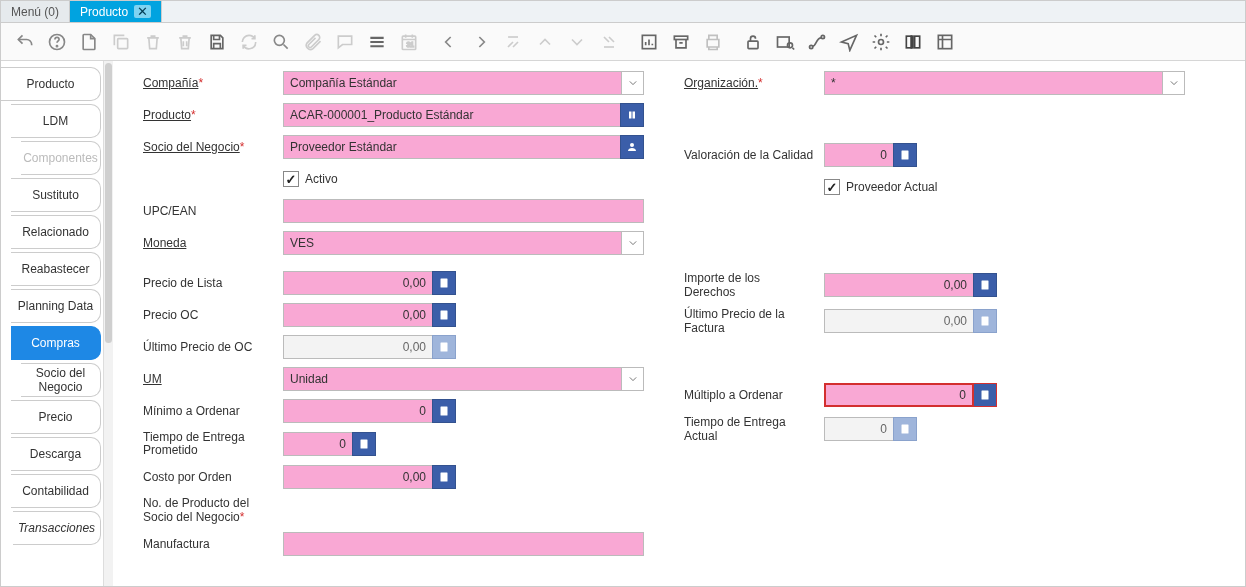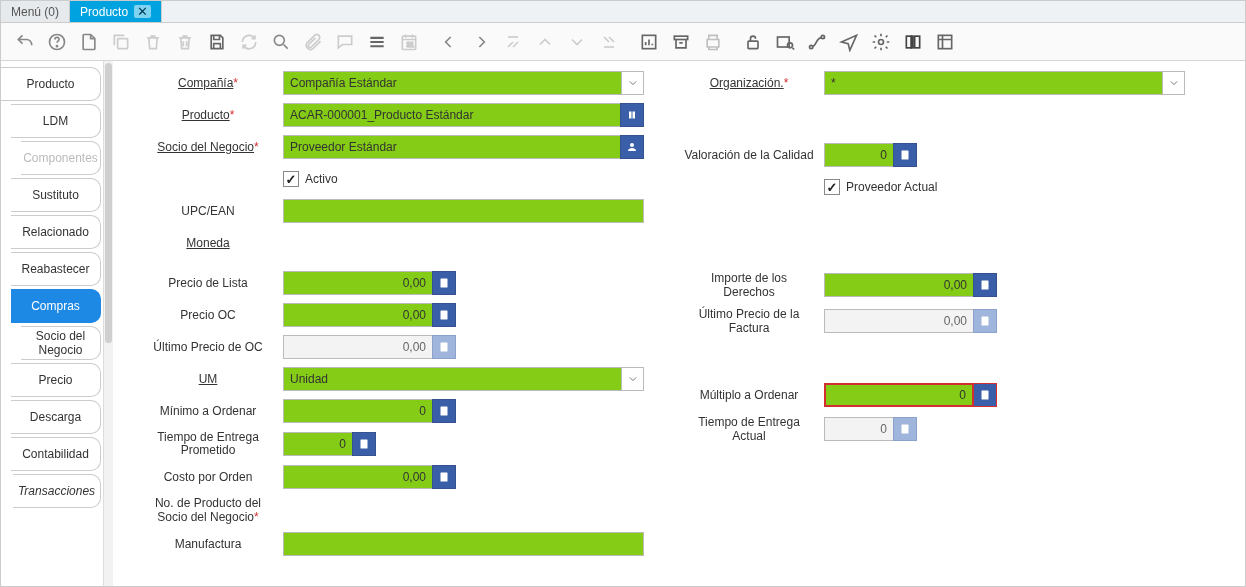--- a/index.html
+++ b/index.html
@@ -18,25 +18,25 @@
   .st { border:1px solid #ccc; border-left:none; border-radius:0 10px 10px 0; background:#fff; margin-bottom:3px; height:34px; display:flex; align-items:center; justify-content:center; text-align:center; font-size:12px; color:#333; cursor:pointer; padding:0 4px;}
   .st.active { background:#1e88e5; color:#fff; border-color:#1e88e5;}
   .st.disabled { color:#bbb; }
   .st.italic { font-style:italic; }
   .vscroll { position:absolute; right:0; top:0; bottom:0; width:10px; background:#f2f2f2; border-left:1px solid #ddd;}
   .vscroll .thumb { position:absolute; left:1px; right:1px; top:2px; height:280px; background:#cfcfcf; border-radius:4px;}
   .form { flex:1; padding:10px 40px 10px 10px; overflow:hidden;}
   .row { display:flex; }
   .col { width:50%; padding:0 20px;}
   .field { display:flex; align-items:center; margin-bottom:8px; min-height:24px;}
-  .label { width:140px; text-align:center; padding-right:10px; font-size:12px;}
+  .label { width:140px; text-align:left; padding-right:10px; font-size:12px;}
   .label .u { text-decoration:underline;}
   .req { color:#d32f2f; }
   .ctrl { flex:1; display:flex; align-items:center;}
-  .input { height:24px; border:1px solid #bbb; padding:2px 6px; font-size:12px; color:#333; background:#84cc16;}
+  .input { height:24px; border:1px solid #bbb; padding:2px 6px; font-size:12px; color:#333; background:#f9a8d4;}
   .input.num { text-align:right; }
   .input.w-full { flex:1; }
   .btn-a { width:24px; height:24px; background:#3b5ea9; border:1px solid #33528f; display:flex; align-items:center; justify-content:center; cursor:pointer; margin-left:-1px;}
   .btn-a.light { background:#9fb5db; border-color:#8aa2cc;}
   .btn-a svg { width:12px; height:12px; fill:#fff; }
   .dd { width:22px; height:24px; border:1px solid #bbb; border-left:none; background:#fff; display:flex; align-items:center; justify-content:center; cursor:pointer;}
   .dd svg { width:8px; height:8px; }
   .checkbox { display:flex; align-items:center; gap:6px; }
   .cb { width:16px; height:16px; border:1px solid #888; background:#fff; display:flex; align-items:center; justify-content:center;}
   .cb.checked::after { content:"✓"; font-size:13px; font-weight:bold; color:#222; line-height:1;}
@@ -238,20 +238,21 @@
 
 <div class="content">
   <div class="sidetabs">
     <div class="sidetabs-inner">
       <div class="st">Producto</div>
       <div class="st" style="margin-left:10px">LDM</div>
       <div class="st disabled" style="margin-left:20px">Componentes</div>
       <div class="st" style="margin-left:10px">Sustituto</div>
       <div class="st" style="margin-left:10px">Relacionado</div>
       <div class="st" style="margin-left:10px">Reabastecer</div>
+      <div class="st" style="margin-left:10px">Planning Data</div>
       <div class="st active" style="margin-left:10px">Compras</div>
       <div class="st" style="margin-left:20px">Socio del Negocio</div>
       <div class="st" style="margin-left:10px">Precio</div>
       <div class="st" style="margin-left:10px">Descarga</div>
       <div class="st" style="margin-left:10px">Contabilidad</div>
       <div class="st italic" style="margin-left:12px">Transacciones</div>
     </div>
     <div class="vscroll">
         <div class="thumb"></div>
       </div>
@@ -304,20 +305,28 @@
           </div>
         </div>
         <div class="field">
           <div class="label"><span>UPC/EAN</span></div>
           <div class="ctrl">
               <input class="input w-full" value="" style="">
             </div>
         </div>
         <div class="field">
           <div class="label"><span class="u">Moneda</span></div>
+          <div class="ctrl dd-input-wrap">
+            <input class="input w-full" value="VES" style="">
+            <div class="dd">
+                <svg viewBox="0 0 10 10">
+                  <path d="M1 3l4 4 4-4" stroke="#555" fill="none"></path>
+                </svg>
+              </div>
+          </div>
         </div>
       </div>
       <div class="col">
         <div class="field">
           <div class="label"><span class="u">Organización.</span><span class="req">*</span></div>
           <div class="ctrl dd-input-wrap">
             <input class="input w-full" value="*" style="">
             <div class="dd">
                 <svg viewBox="0 0 10 10">
                   <path d="M1 3l4 4 4-4" stroke="#555" fill="none"></path>

